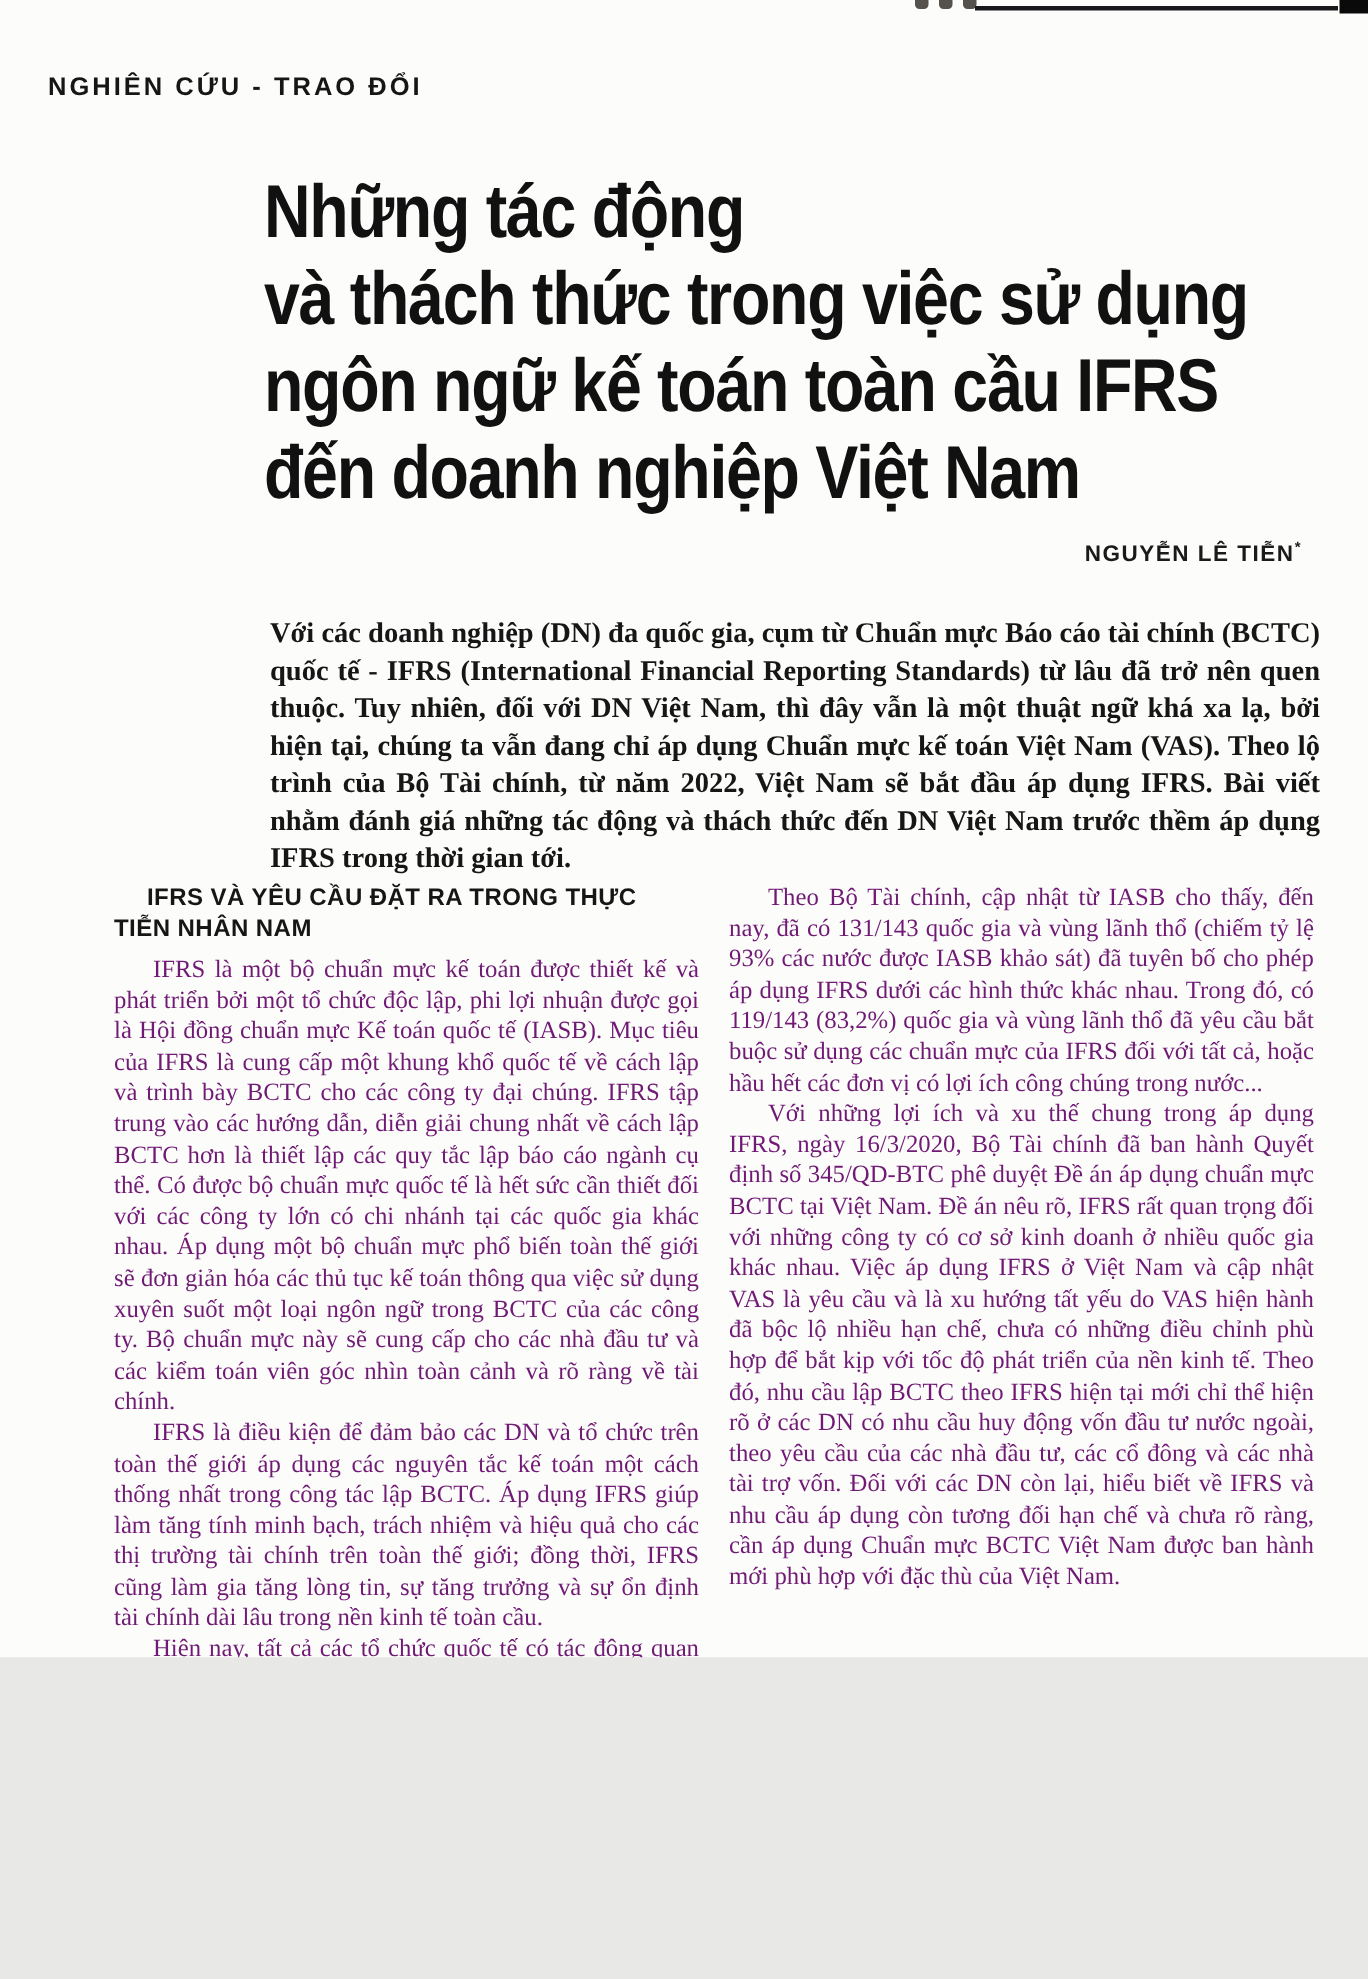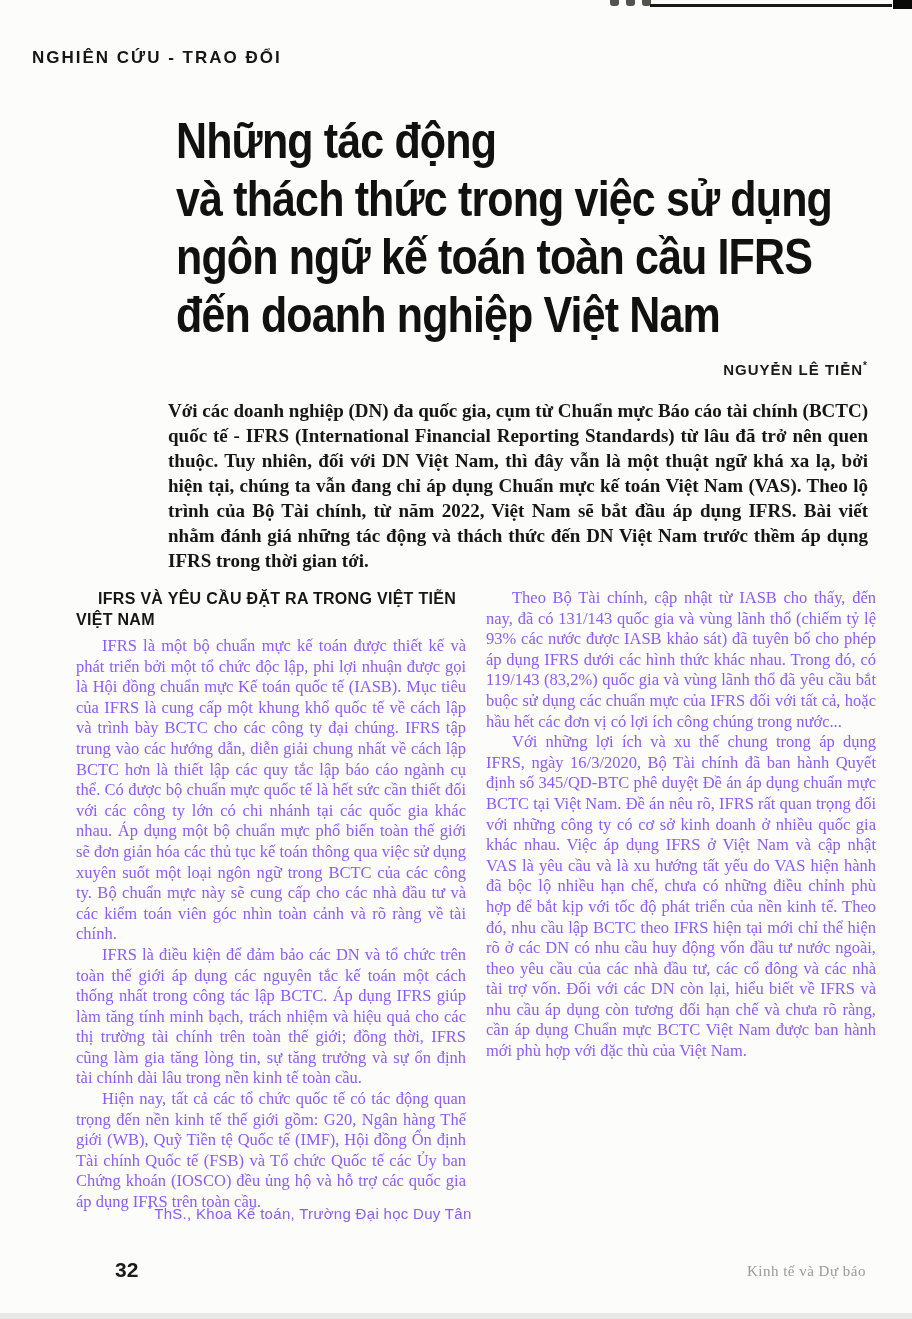--- a/index.html
+++ b/index.html
@@ -1,18 +1,18 @@
 <!DOCTYPE html>
 <html><head>
 <meta charset="utf-8">
 <style>
   html,body{margin:0;padding:0;background:#e8e8e6;}
   .page{
     position:relative;
-    width:912px;height:1313px;
+    width:912px;height:1105px;
     background:#fcfcfa;
     font-family:"Liberation Serif", serif;
     color:#1c1c1c;
     overflow:hidden;
     margin:0 auto;
   }
   
   .scan-dots{position:absolute;top:0;left:610px;display:flex;gap:7px;}
   .scan-dots i{display:block;width:9px;height:6px;background:#55524e;border-radius:0 0 3px 3px;}
   .scan-rule{position:absolute;top:4px;left:650px;width:242px;height:3px;background:#18181a;}
@@ -35,39 +35,39 @@
 
   .author{
     position:absolute;top:360px;right:44px;
     font-family:"Liberation Sans", sans-serif;
     font-size:15px;font-weight:700;letter-spacing:1px;color:#1a1a1a;
   }
   .author sup{font-size:10px;}
 
   .abstract{
     position:absolute;top:398px;left:168px;width:700px;
-    margin:0;font-weight:700;font-size:19px;line-height:25px;
+    margin:12px;font-weight:700;font-size:19px;line-height:25px;
     text-align:justify;color:#161616;
   }
 
   .columns{
     position:absolute;top:588px;left:76px;width:800px;
     display:flex;gap:20px;
   }
   .col{flex:1;min-width:0;}
   .col-heading{
     margin:0 0 6px 0;
     font-family:"Liberation Sans", sans-serif;
     font-size:16px;font-weight:700;line-height:21px;
     letter-spacing:0.3px;color:#161616;
     text-indent:22px;
   }
   .col p{
     margin:0;font-size:16.5px;line-height:20.6px;
-    text-align:justify;text-indent:26px;color:#8b5cf6;
+    text-align:justify;text-indent:26px;color:#701a75;
   }
 
   .footnote{
     position:absolute;top:1204px;left:148px;
     font-family:"Liberation Sans", sans-serif;
     font-size:15px;color:#8b5cf6;letter-spacing:0.3px;
   }
   .footnote sup{font-size:10px;margin-right:2px;}
 
   .page-number{
@@ -103,21 +103,21 @@
   </div>
 
   <div class="author">
     <span>NGUYỄN LÊ TIỄN</span><sup>*</sup>
   </div>
 
   <p class="abstract">Với các doanh nghiệp (DN) đa quốc gia, cụm từ Chuẩn mực Báo cáo tài chính (BCTC) quốc tế - IFRS (International Financial Reporting Standards) từ lâu đã trở nên quen thuộc. Tuy nhiên, đối với DN Việt Nam, thì đây vẫn là một thuật ngữ khá xa lạ, bởi hiện tại, chúng ta vẫn đang chỉ áp dụng Chuẩn mực kế toán Việt Nam (VAS). Theo lộ trình của Bộ Tài chính, từ năm 2022, Việt Nam sẽ bắt đầu áp dụng IFRS. Bài viết nhằm đánh giá những tác động và thách thức đến DN Việt Nam trước thềm áp dụng IFRS trong thời gian tới.</p>
 
   <div class="columns">
     <div class="col">
-      <h2 class="col-heading">IFRS VÀ YÊU CẦU ĐẶT RA TRONG VIỆT TIỄN VIỆT NAM</h2>
+      <h2 class="col-heading">IFRS VÀ YÊU CẦU ĐẶT RA TRONG THỰC TIỄN NHÂN NAM</h2>
       <p>IFRS là một bộ chuẩn mực kế toán được thiết kế và phát triển bởi một tổ chức độc lập, phi lợi nhuận được gọi là Hội đồng chuẩn mực Kế toán quốc tế (IASB). Mục tiêu của IFRS là cung cấp một khung khổ quốc tế về cách lập và trình bày BCTC cho các công ty đại chúng. IFRS tập trung vào các hướng dẫn, diễn giải chung nhất về cách lập BCTC hơn là thiết lập các quy tắc lập báo cáo ngành cụ thể. Có được bộ chuẩn mực quốc tế là hết sức cần thiết đối với các công ty lớn có chi nhánh tại các quốc gia khác nhau. Áp dụng một bộ chuẩn mực phổ biến toàn thế giới sẽ đơn giản hóa các thủ tục kế toán thông qua việc sử dụng xuyên suốt một loại ngôn ngữ trong BCTC của các công ty. Bộ chuẩn mực này sẽ cung cấp cho các nhà đầu tư và các kiểm toán viên góc nhìn toàn cảnh và rõ ràng về tài chính.</p>
       <p>IFRS là điều kiện để đảm bảo các DN và tổ chức trên toàn thế giới áp dụng các nguyên tắc kế toán một cách thống nhất trong công tác lập BCTC. Áp dụng IFRS giúp làm tăng tính minh bạch, trách nhiệm và hiệu quả cho các thị trường tài chính trên toàn thế giới; đồng thời, IFRS cũng làm gia tăng lòng tin, sự tăng trưởng và sự ổn định tài chính dài lâu trong nền kinh tế toàn cầu.</p>
       <p>Hiện nay, tất cả các tổ chức quốc tế có tác động quan trọng đến nền kinh tế thế giới gồm: G20, Ngân hàng Thế giới (WB), Quỹ Tiền tệ Quốc tế (IMF), Hội đồng Ổn định Tài chính Quốc tế (FSB) và Tổ chức Quốc tế các Ủy ban Chứng khoán (IOSCO) đều ủng hộ và hỗ trợ các quốc gia áp dụng IFRS trên toàn cầu.</p>
     </div>
     <div class="col">
       <p>Theo Bộ Tài chính, cập nhật từ IASB cho thấy, đến nay, đã có 131/143 quốc gia và vùng lãnh thổ (chiếm tỷ lệ 93% các nước được IASB khảo sát) đã tuyên bố cho phép áp dụng IFRS dưới các hình thức khác nhau. Trong đó, có 119/143 (83,2%) quốc gia và vùng lãnh thổ đã yêu cầu bắt buộc sử dụng các chuẩn mực của IFRS đối với tất cả, hoặc hầu hết các đơn vị có lợi ích công chúng trong nước...</p>
       <p>Với những lợi ích và xu thế chung trong áp dụng IFRS, ngày 16/3/2020, Bộ Tài chính đã ban hành Quyết định số 345/QD-BTC phê duyệt Đề án áp dụng chuẩn mực BCTC tại Việt Nam. Đề án nêu rõ, IFRS rất quan trọng đối với những công ty có cơ sở kinh doanh ở nhiều quốc gia khác nhau. Việc áp dụng IFRS ở Việt Nam và cập nhật VAS là yêu cầu và là xu hướng tất yếu do VAS hiện hành đã bộc lộ nhiều hạn chế, chưa có những điều chỉnh phù hợp để bắt kịp với tốc độ phát triển của nền kinh tế. Theo đó, nhu cầu lập BCTC theo IFRS hiện tại mới chỉ thể hiện rõ ở các DN có nhu cầu huy động vốn đầu tư nước ngoài, theo yêu cầu của các nhà đầu tư, các cổ đông và các nhà tài trợ vốn. Đối với các DN còn lại, hiểu biết về IFRS và nhu cầu áp dụng còn tương đối hạn chế và chưa rõ ràng, cần áp dụng Chuẩn mực BCTC Việt Nam được ban hành mới phù hợp với đặc thù của Việt Nam.</p>
     </div>
   </div>
 

